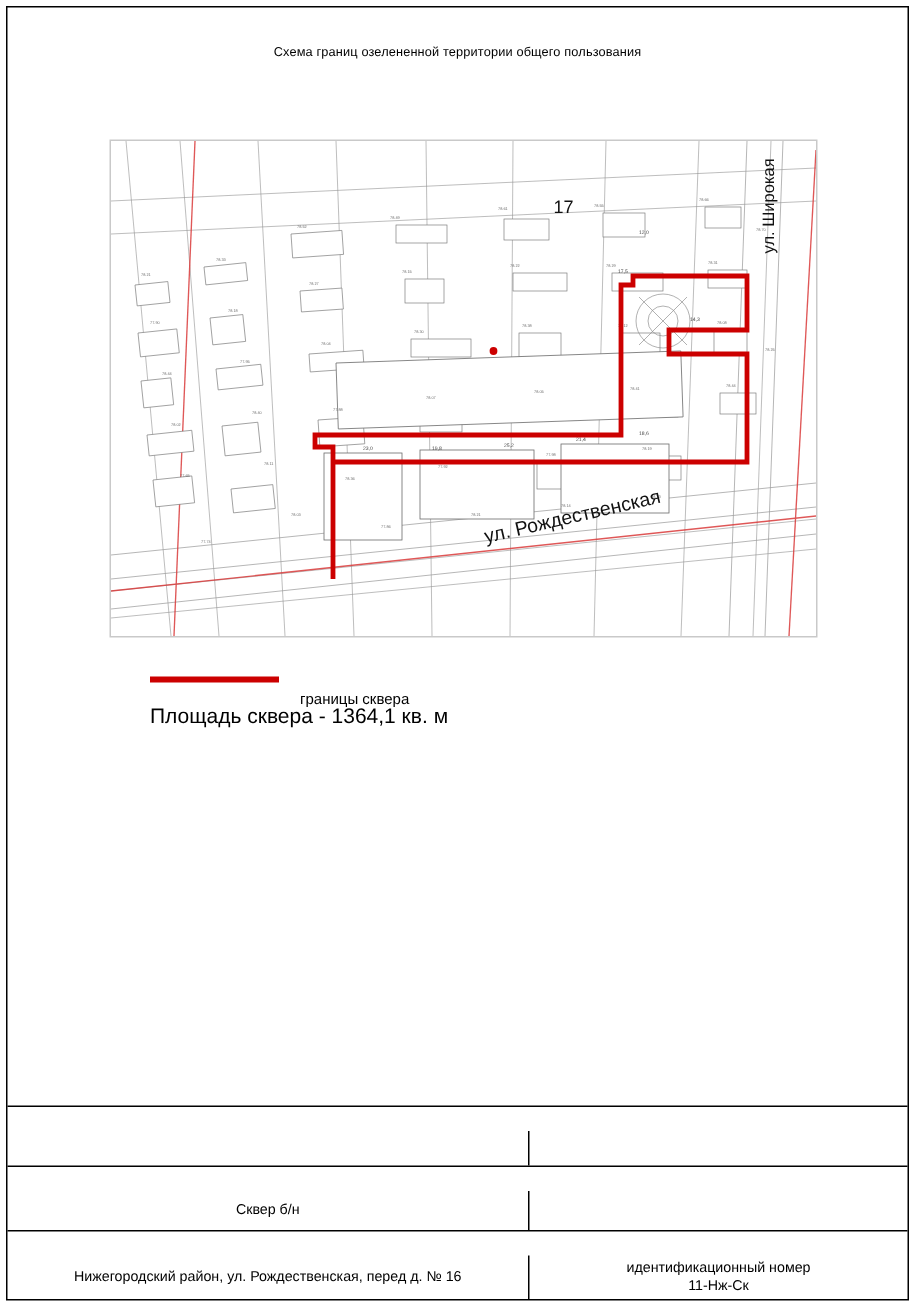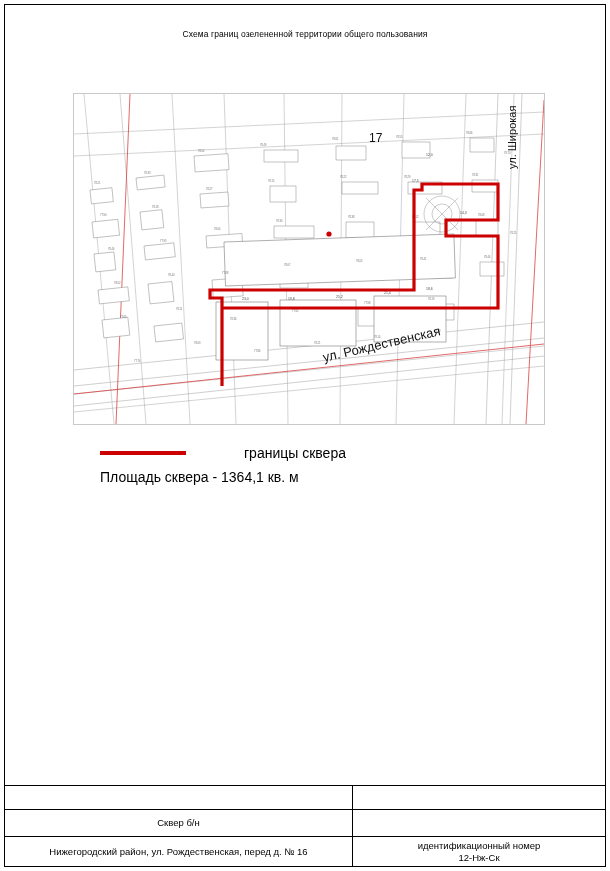--- a/index.html
+++ b/index.html
@@ -66,23 +66,22 @@
     position: absolute;
     left: 0;
     top: 6px;
     width: 86px;
     height: 3.6px;
     background: #cc0000;
   }
   .legend-label {
     position: absolute;
     left: 100px;
-    top: 0;
-    font-size: 14px;
-    margin-left: 44px;
+    top: 16px;
+    font-size: 10px;
   }
   .legend-area {
     position: absolute;
     left: 0;
     top: 24px;
     font-size: 14px;
   }
   
   .tbl {
     position: absolute;
@@ -90,20 +89,21 @@
     bottom: 0;
     width: 100%;
     border-top: 1px solid #000;
     box-sizing: border-box;
   }
   .tbl-row {
     display: flex;
     width: 100%;
     box-sizing: border-box;
     border-bottom: 1px solid #000;
+    margin-top: 16px;
   }
   .tbl-row:last-child { border-bottom: none; }
   .tbl-cell {
     box-sizing: border-box;
     display: flex;
     align-items: center;
     justify-content: center;
     text-align: center;
     font-size: 9.5px;
     padding: 2px 4px;
@@ -301,18 +301,18 @@
       <div class="tbl-cell c-right"></div>
     </div>
     <div class="tbl-row r2">
       <div class="tbl-cell c-left">Сквер б/н</div>
       <div class="tbl-cell c-right"></div>
     </div>
     <div class="tbl-row r3 row-bottom">
       <div class="tbl-cell c-left">Нижегородский район, ул. Рождественская, перед д. № 16</div>
       <div class="tbl-cell c-right two-line">
         <span>идентификационный номер</span>
-        <span>12-Нж-Ск</span>
+        <span>11-Нж-Ск</span>
       </div>
     </div>
   </div>
 
 </div>
 
 </body></html>

